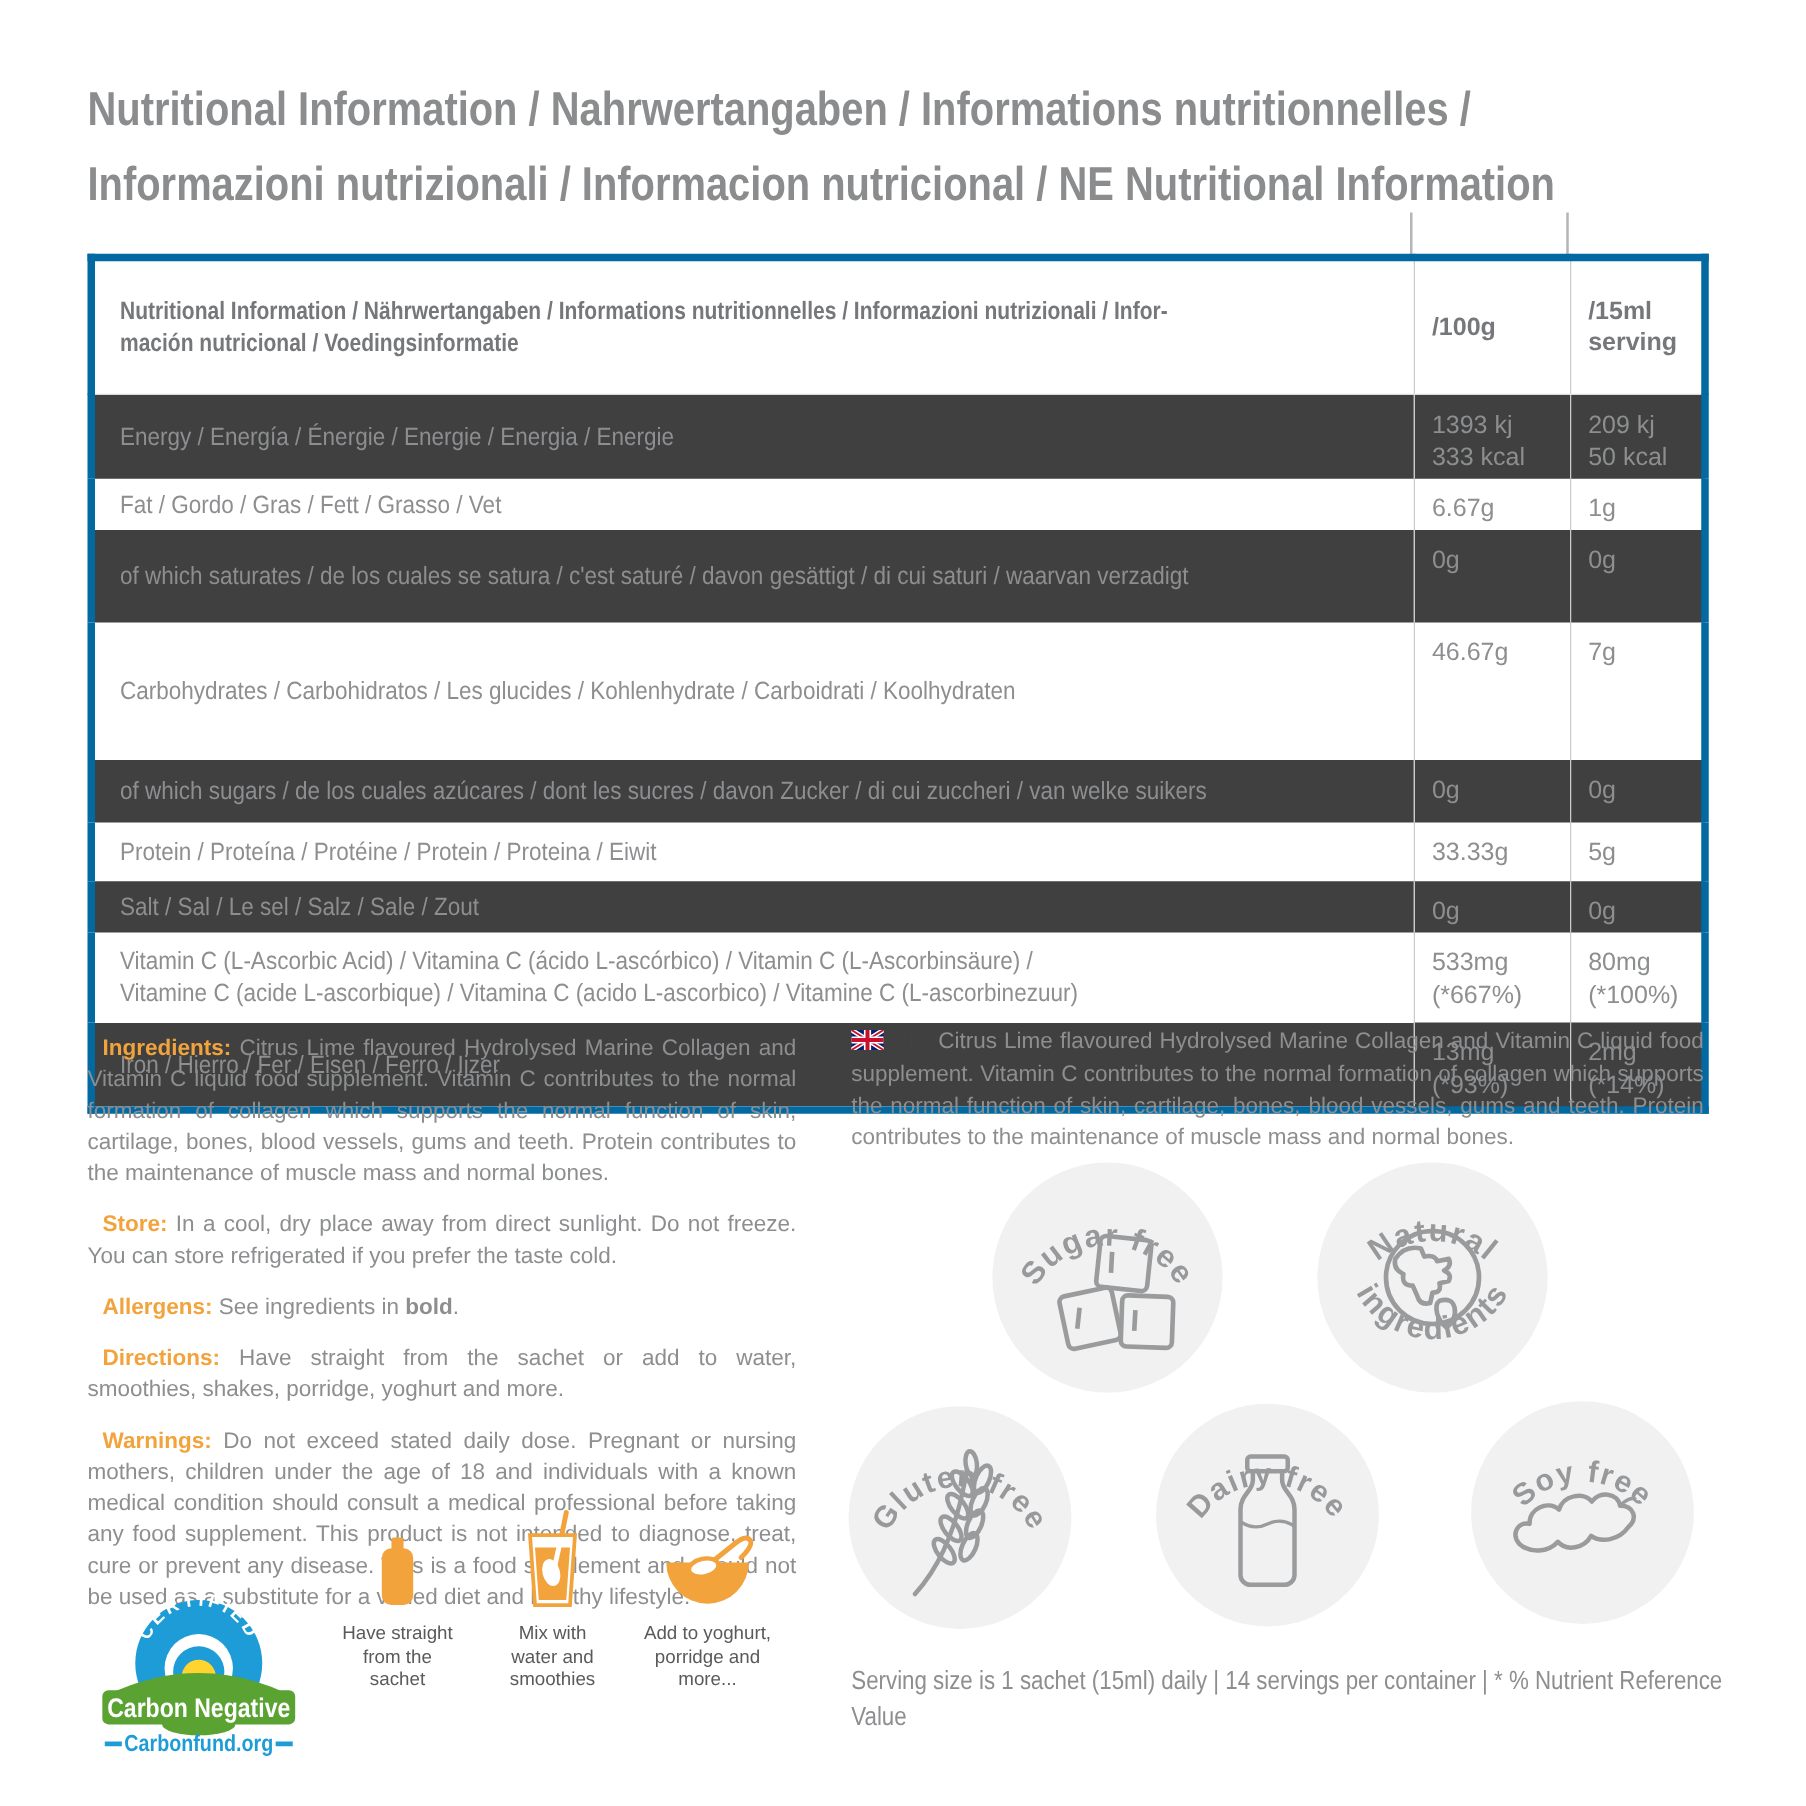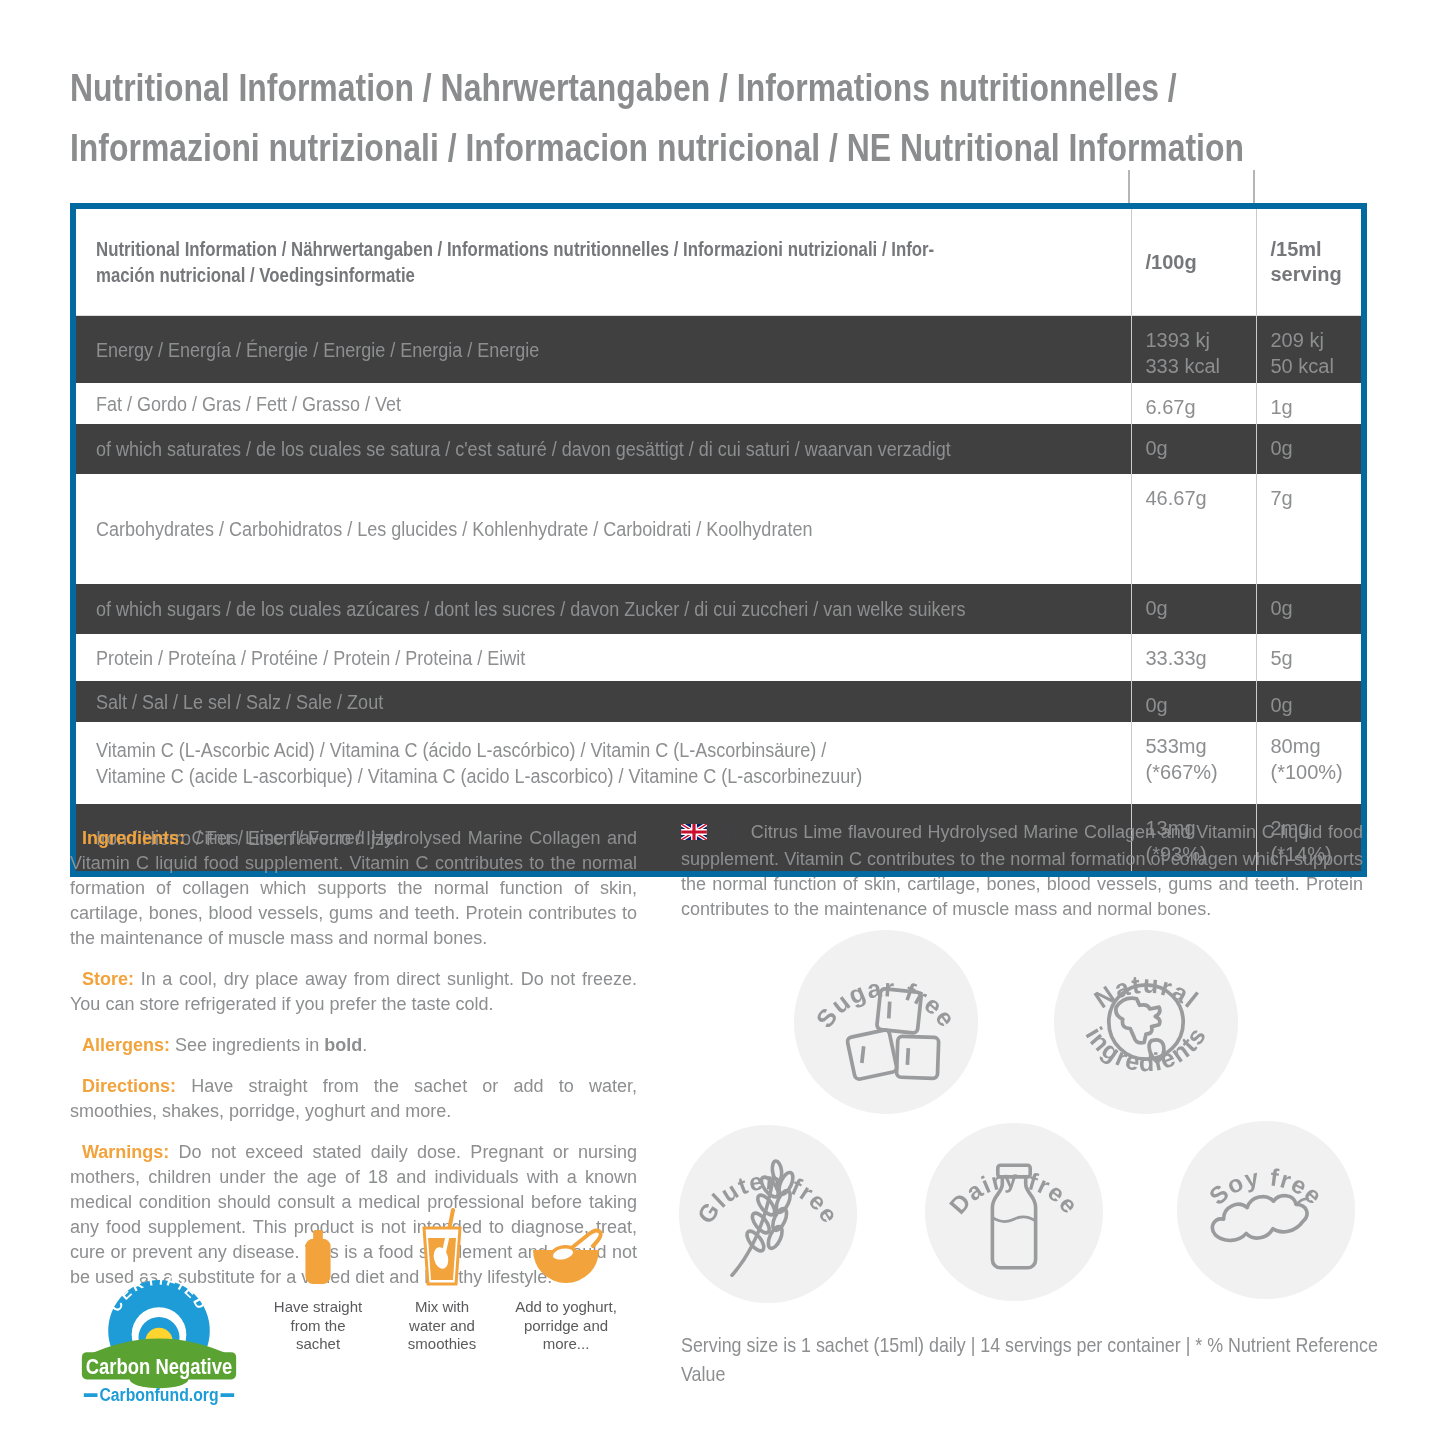--- a/index.html
+++ b/index.html
@@ -94,21 +94,21 @@
           <td class="valcell">1393 kj
 333 kcal</td>
           <td class="valcell">209 kj
 50 kcal</td>
         </tr>
         <tr style="height: 40px;">
           <td class="lblcell"><div class="cond">Fat / Gordo / Gras / Fett / Grasso / Vet</div></td>
           <td class="valcell">6.67g</td>
           <td class="valcell">1g</td>
         </tr>
-        <tr class="shade" style="height: 50px;">
+        <tr class="shade" style="height: 74px;">
           <td class="lblcell"><div class="cond">of which saturates / de los cuales se satura / c'est saturé / davon gesättigt / di cui saturi / waarvan verzadigt</div></td>
           <td class="valcell">0g</td>
           <td class="valcell">0g</td>
         </tr>
         <tr style="height: 110px;">
           <td class="lblcell"><div class="cond">Carbohydrates / Carbohidratos / Les glucides / Kohlenhydrate / Carboidrati / Koolhydraten</div></td>
           <td class="valcell">46.67g</td>
           <td class="valcell">7g</td>
         </tr>
         <tr class="shade" style="height: 50px;">
@@ -119,21 +119,21 @@
         <tr style="height: 47px;">
           <td class="lblcell"><div class="cond">Protein / Proteína / Protéine / Protein / Proteina / Eiwit</div></td>
           <td class="valcell">33.33g</td>
           <td class="valcell">5g</td>
         </tr>
         <tr class="shade" style="height: 40px;">
           <td class="lblcell"><div class="cond">Salt / Sal / Le sel / Salz / Sale / Zout</div></td>
           <td class="valcell">0g</td>
           <td class="valcell">0g</td>
         </tr>
-        <tr style="height: 82px; padding-left: 18px;">
+        <tr style="height: 72px; padding-left: 18px;">
           <td class="lblcell"><div class="cond">Vitamin C (L-Ascorbic Acid) / Vitamina C (ácido L-ascórbico) / Vitamin C (L-Ascorbinsäure) /
 Vitamine C (acide L-ascorbique) / Vitamina C (acido L-ascorbico) / Vitamine C (L-ascorbinezuur)</div></td>
           <td class="valcell">533mg
 (*667%)</td>
           <td class="valcell">80mg
 (*100%)</td>
         </tr>
         <tr class="shade" style="height: 64px;">
           <td class="lblcell"><div class="cond">Iron / Hierro / Fer / Eisen / Ferro /  Ijzer</div></td>
           <td class="valcell">13mg

